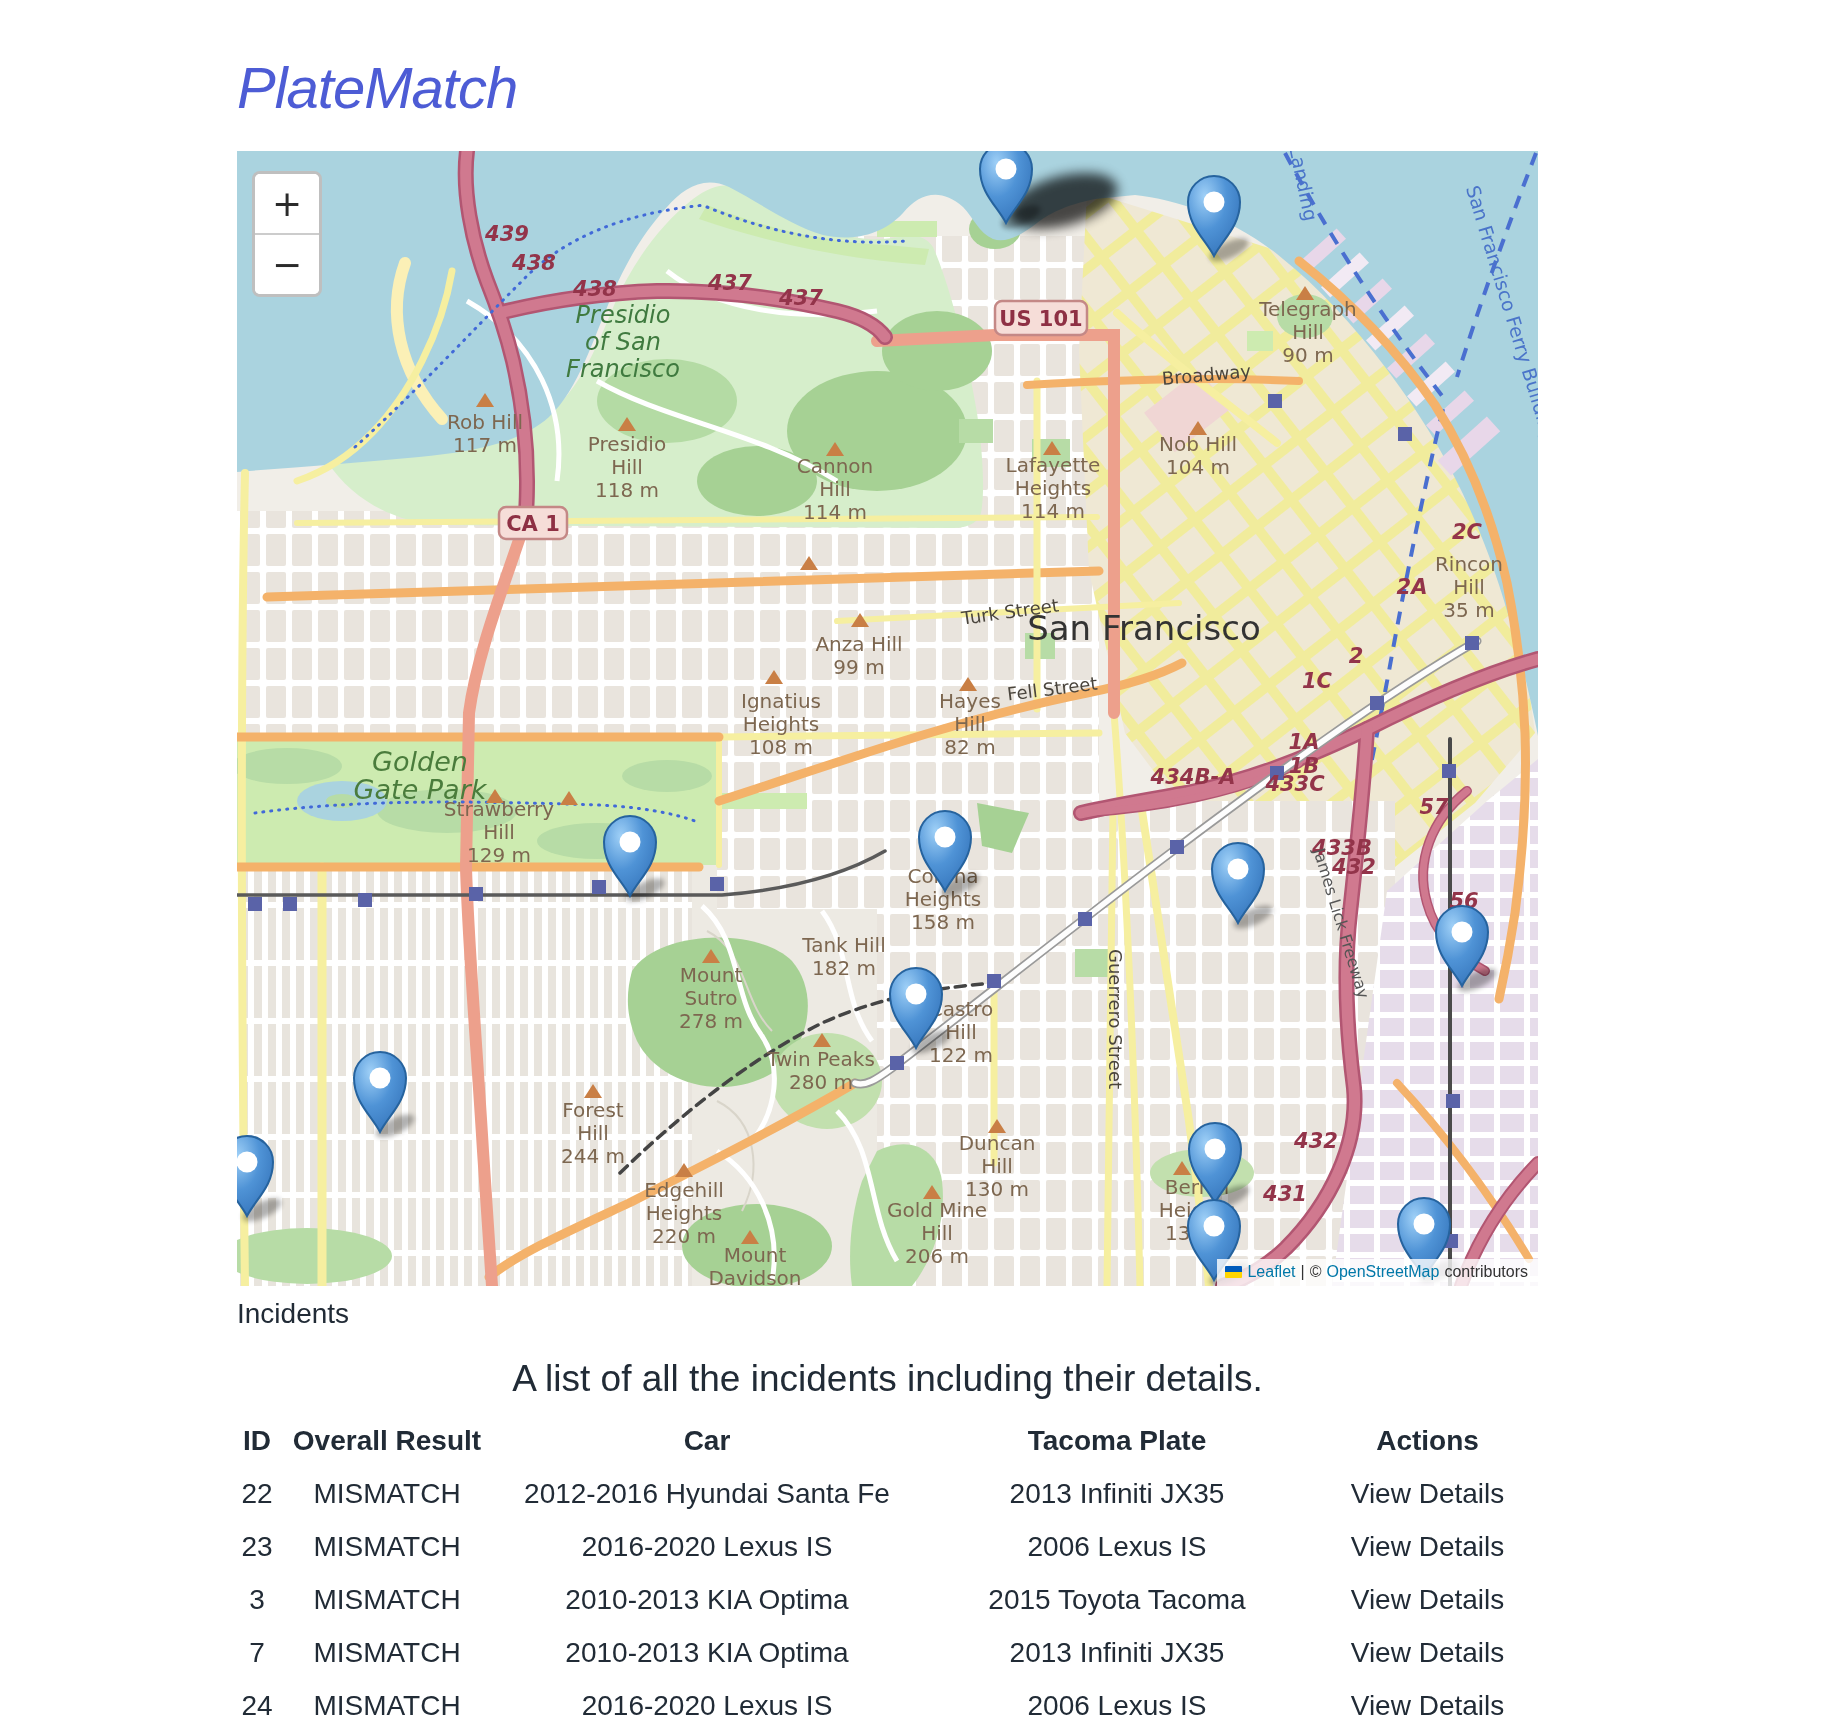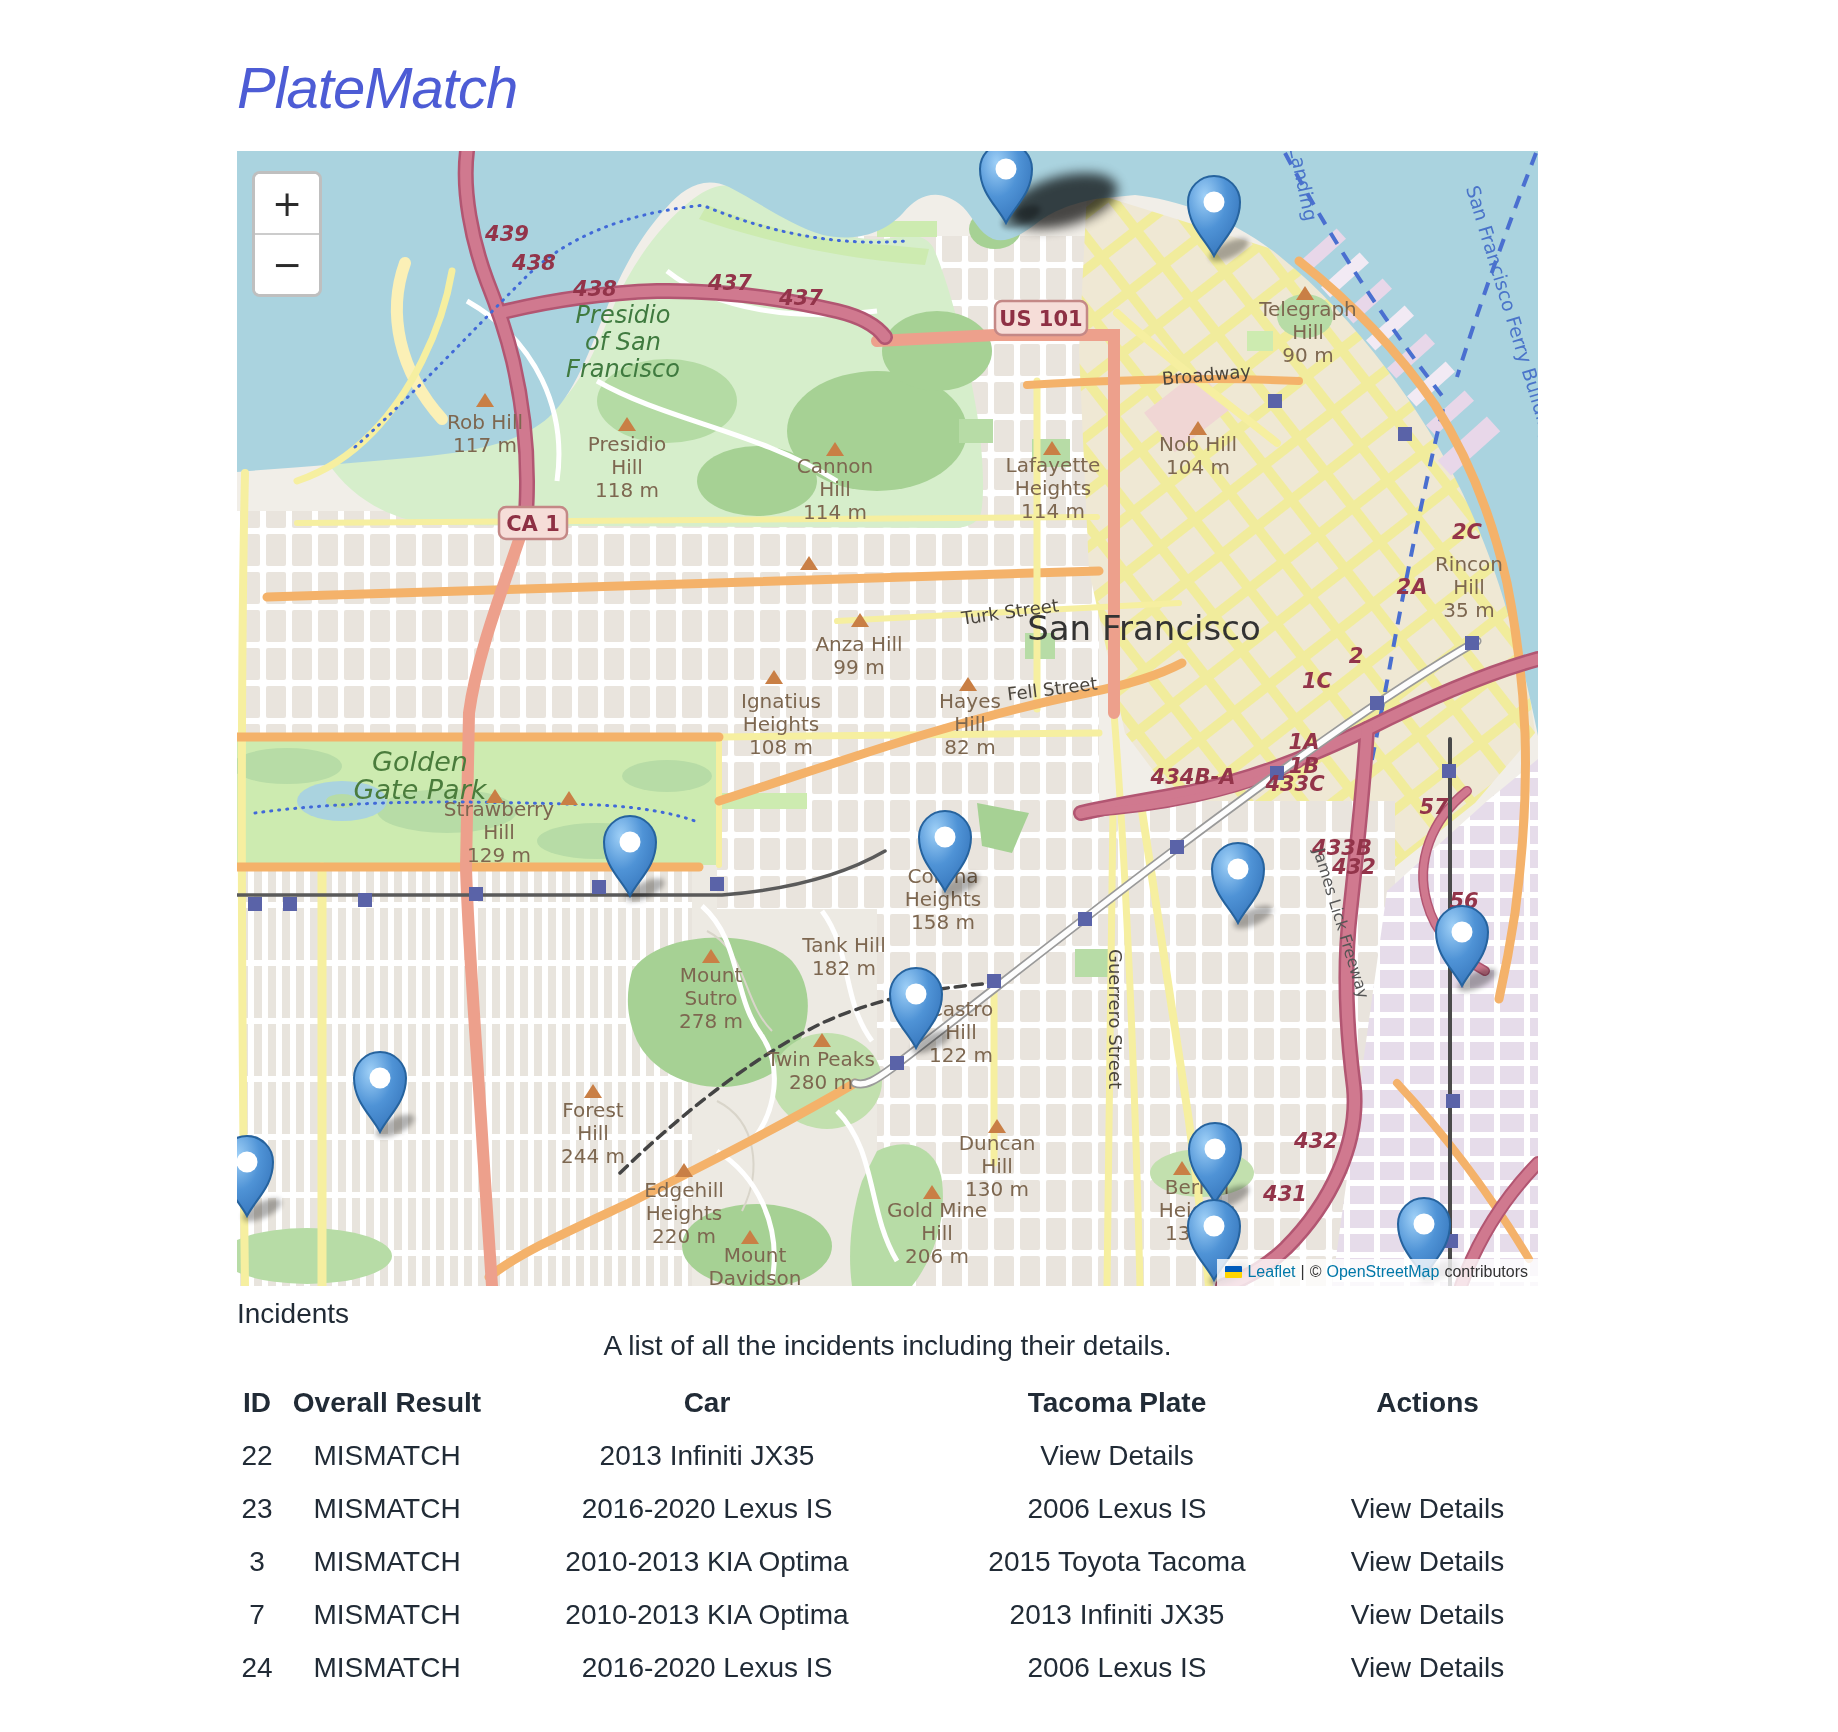--- a/index.html
+++ b/index.html
@@ -28,21 +28,21 @@
   .zbtn + .zbtn{border-top:2px solid #cccccc;}
   .attribution{position:absolute;right:0;bottom:0;background:rgba(255,255,255,0.8);
     padding:4px 10px 5px 8px;font-size:16px;color:#333;z-index:5;display:flex;align-items:center;gap:5px;
     font-family:"Liberation Sans",sans-serif;text-align:center;}
   .ua-flag{width:17px;height:12px;display:inline-block;
     background:linear-gradient(#005BBB 50%,#FFD500 50%);border-radius:1px;}
   .attribution a{color:#0078A8;text-decoration:none;cursor:pointer;}
   
   .incidents{width:1301px;color:#212b36;}
   .inc-title{margin-top:12px;text-align:left;font-size:28px;}
-  .inc-caption{margin-top:0;text-align:center;font-size:28px;}
+  .inc-caption{margin-top:28px;text-align:center;font-size:37px;}
   .trow{display:grid;grid-template-columns:40px 220px 420px 400px 221px;height:53px;
     align-items:center;text-align:center;font-size:28px;}
   .trow.head{font-weight:bold;margin-top:14px;}
   .cell{white-space:nowrap;overflow:visible;}
   .cell.action{cursor:pointer;}
 </style>
 </head>
 <body>
 
 <div class="page">
@@ -438,20 +438,21 @@
       <div class="cell">ID</div>
       <div class="cell">Overall Result</div>
       <div class="cell">Car</div>
       <div class="cell">Tacoma Plate</div>
       <div class="cell">Actions</div>
     </div>
     <div id="rows">
         <div class="trow">
           <div class="cell id">22</div>
           <div class="cell result">MISMATCH</div>
+          <div class="cell car">2012-2016 Hyundai Santa Fe</div>
           <div class="cell plate">2013 Infiniti JX35</div>
           <div class="cell action">View Details</div>
         </div>
         <div class="trow">
           <div class="cell id">23</div>
           <div class="cell result">MISMATCH</div>
           <div class="cell car">2016-2020 Lexus IS</div>
           <div class="cell plate">2006 Lexus IS</div>
           <div class="cell action">View Details</div>
         </div>

